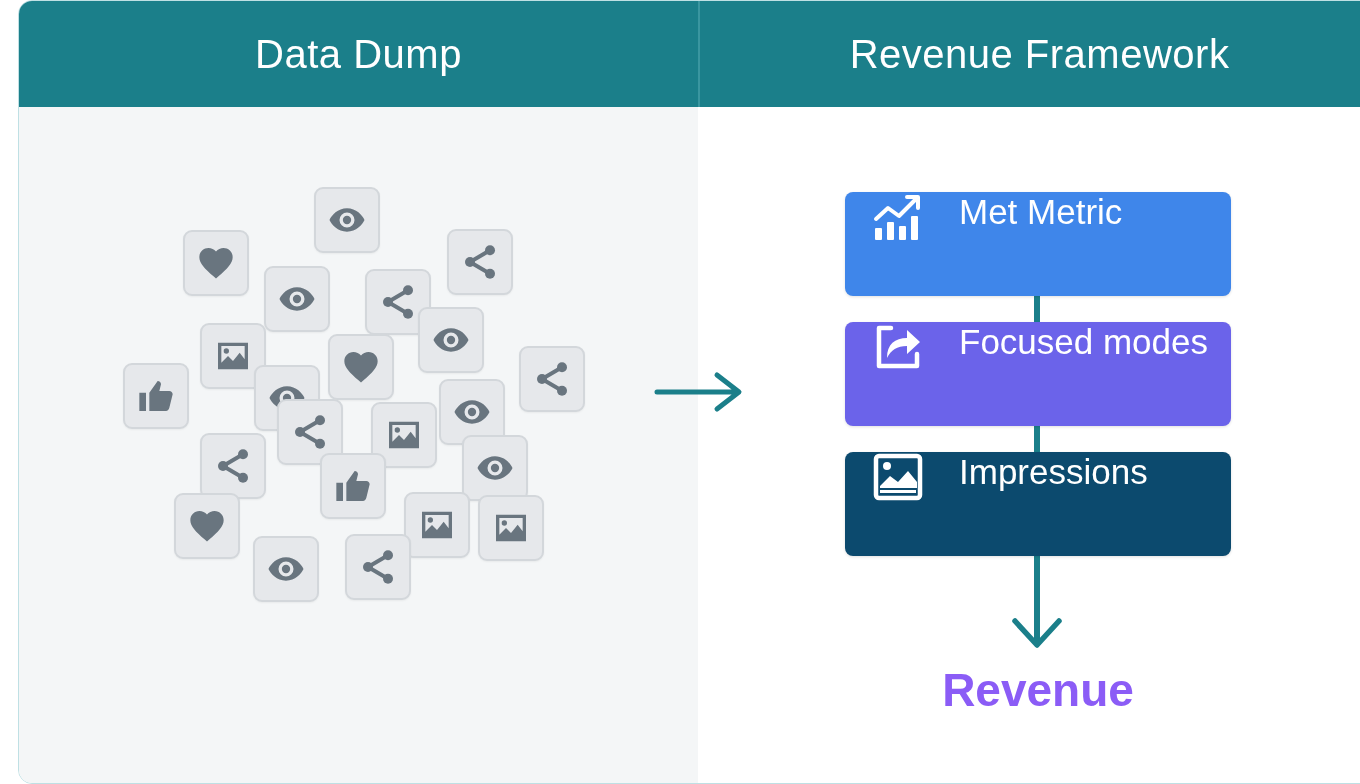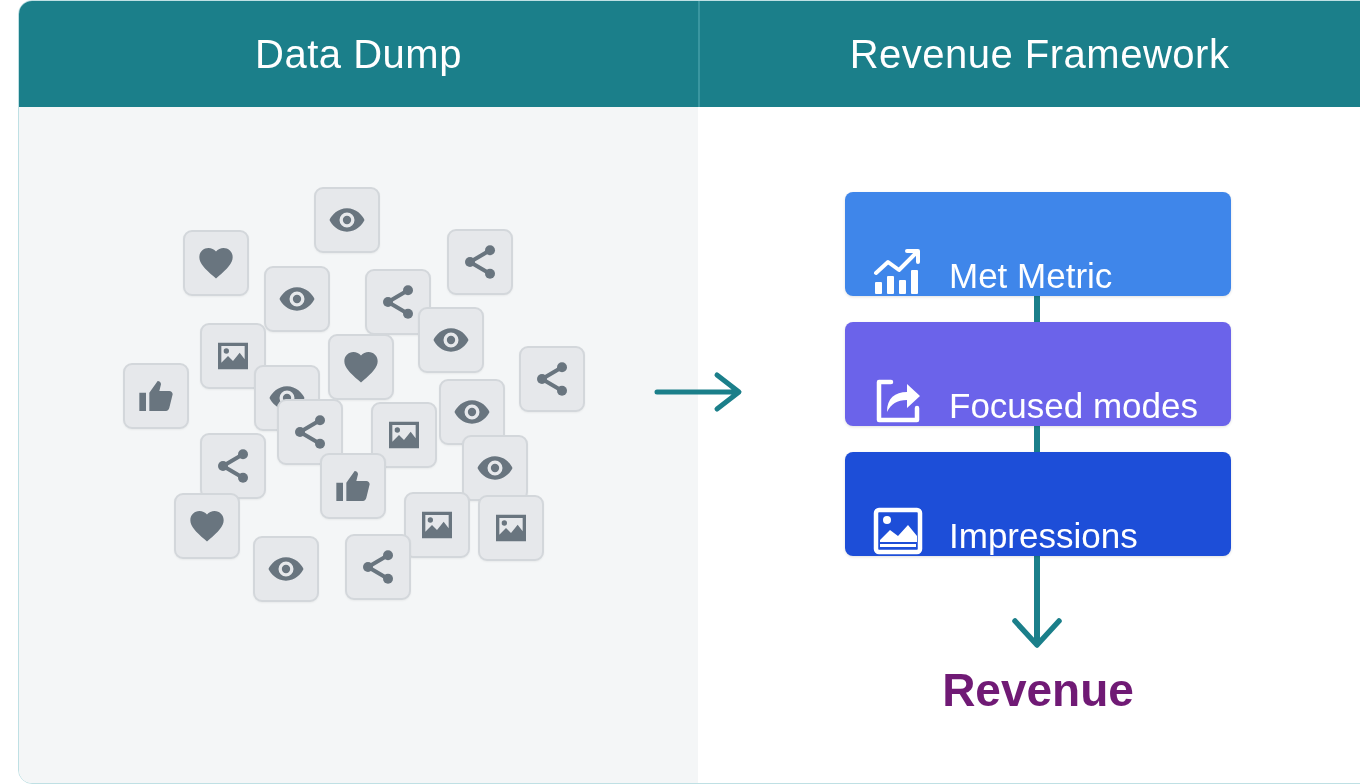--- a/index.html
+++ b/index.html
@@ -6,25 +6,25 @@
   body{width:1360px;height:784px;overflow:hidden;background:#ffffff;font-family:"Liberation Sans",sans-serif;position:relative;}
   .frame{position:absolute;left:18px;top:0;width:1358px;height:782px;border:1px solid #bfe0e4;border-radius:14px;overflow:hidden;background:#fff;}
   .header{position:absolute;left:0;top:0;width:1360px;height:106px;background:#1b7f8a;display:flex;}
   .header .half{width:679px;height:106px;display:flex;align-items:center;justify-content:center;color:#fff;font-size:40px;letter-spacing:0.5px;}
   .header .divider{width:2px;height:106px;background:#3a96a0;}
   .left-pane{position:absolute;left:0;top:106px;width:679px;height:678px;background:#f4f6f7;}
   .right-pane{position:absolute;left:680px;top:106px;width:680px;height:678px;background:#ffffff;}
   .tile{position:absolute;width:66px;height:66px;background:#e6e8eb;border:2px solid #d3d7db;border-radius:9px;box-sizing:border-box;display:flex;align-items:center;justify-content:center;box-shadow:0 1px 2px rgba(0,0,0,0.05);}
   .tile svg{width:40px;height:40px;fill:#69757f;}
   .arrow-right{position:absolute;left:632px;top:366px;width:96px;height:50px;}
-  .box{position:absolute;left:826px;width:386px;height:104px;border-radius:8px;display:flex;align-items:flex-end;color:#fff;font-size:35px;box-shadow:0 1px 3px rgba(0,0,0,0.12);}
+  .box{position:absolute;left:826px;width:386px;height:104px;border-radius:8px;display:flex;align-items:flex-start;color:#fff;font-size:35px;box-shadow:0 1px 3px rgba(0,0,0,0.12);gap:10px;}
   .box .icon{width:50px;height:50px;margin-left:28px;margin-right:26px;}
   .box .icon svg{width:50px;height:50px;}
   .connector{position:absolute;left:1015px;width:6px;background:#1b7f8a;}
-  .revenue{position:absolute;left:826px;width:386px;top:662px;text-align:center;font-size:46px;font-weight:bold;color:#701a75;}
+  .revenue{position:absolute;left:826px;width:386px;top:662px;text-align:center;font-size:46px;font-weight:bold;color:#8b5cf6;}
 </style>
 </head>
 <body>
 
 <svg width="0" height="0" style="position:absolute">
   <defs>
     <symbol id="i-eye" viewBox="0 0 24 24">
         <path d="M12 5C6.5 5 2.7 9.2 1.5 12c1.2 2.8 5 7 10.5 7s9.3-4.2 10.5-7C21.3 9.2 17.5 5 12 5zm0 11.5a4.5 4.5 0 1 1 0-9 4.5 4.5 0 0 1 0 9zm0-7a2.5 2.5 0 1 0 0 5 2.5 2.5 0 0 0 0-5z"></path>
       </symbol>
     <symbol id="i-heart" viewBox="0 0 24 24">
@@ -196,21 +196,21 @@
   <div class="box" style="top:321px;background:#6b63ea">
     <span class="icon">
       <svg viewBox="0 0 50 50">
           <path d="M18 6H6V44H44V32" stroke="#fff" stroke-width="4.5" fill="none" stroke-linejoin="round" stroke-linecap="round"></path>
           <path d="M14 36C14 22 22 16 34 16V8L47 20L34 32V24C24 24 18 28 14 36Z" fill="#fff"></path>
         </svg>
     </span>
     <span>Focused modes</span>
   </div>
 
-  <div class="box" style="top:451px;background:#1d4ed8">
+  <div class="box" style="top:451px;background:#0c4a6e">
     <span class="icon">
       <svg viewBox="0 0 50 50">
           <rect x="3" y="4" width="44" height="42" rx="3" stroke="#fff" stroke-width="4.5" fill="none"></rect>
           <circle cx="14" cy="14" r="4" fill="#fff"></circle>
           <path d="M7 34L17 24L25 30L35 19L44 30V36H7Z" fill="#fff"></path>
           <rect x="7" y="38" width="36" height="3" fill="#fff"></rect>
         </svg>
     </span>
     <span>Impressions</span>
   </div>

